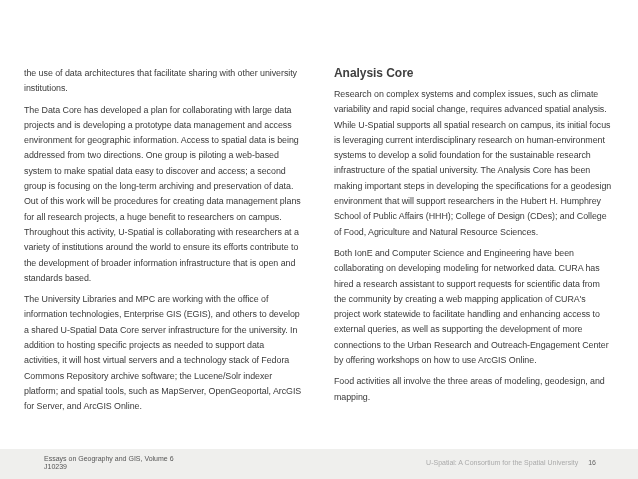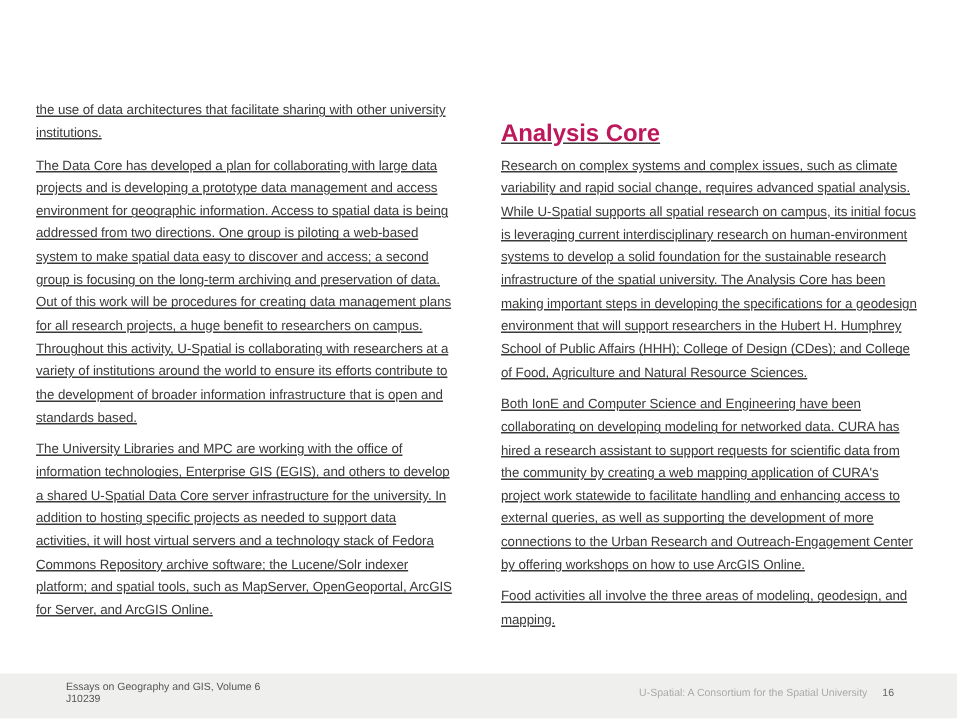--- a/index.html
+++ b/index.html
@@ -1,22 +1,22 @@
 <!DOCTYPE html>
 <html><head>
 <meta charset="utf-8">
 <style>
   html, body { margin:0; padding:0; }
   body { width:638px; height:479px; background:#ffffff; position:relative; overflow:hidden;
          font-family:"Liberation Sans", sans-serif; color:#3a3a3a; }
-  .col { position:absolute; font-size:8.9px; line-height:15.3px; letter-spacing:-0.05px;text-decoration:underline; }
+  .col { position:absolute; font-size:8.9px; line-height:15.3px; letter-spacing:-0.05px; }
   .col-left { left:24px; top:66px; width:278px; }
   .col-right { left:334px; top:66px; width:280px; }
   .col p { margin:0 0 6px 0; }
-  .heading { font-size:16px; font-weight:bold; color:#be185d; margin:16px 0 6px 0; line-height:15px; }
+  .heading { font-size:12px; font-weight:bold; color:#404040; margin:0 0 6px 0; line-height:15px; }
   .footer { position:absolute; left:0; top:449px; width:638px; height:30px; background:#efefed; }
   .footer-left { position:absolute; left:44px; top:6px; font-size:7px; line-height:8px; color:#555; }
   .footer-right { position:absolute; right:42px; top:10px; font-size:7px; color:#aaa; }
   .page-num { color:#666; margin-left:10px; }
 </style>
 </head>
 <body>
 
 <div class="col col-left">
   <p>the use of data architectures that facilitate sharing with other university institutions.</p>

